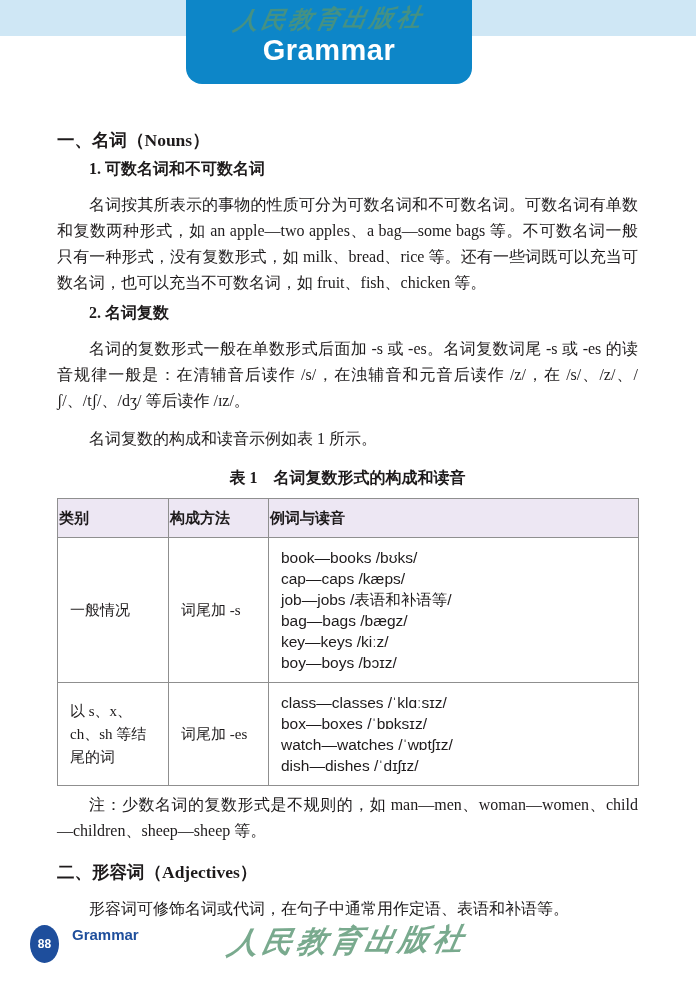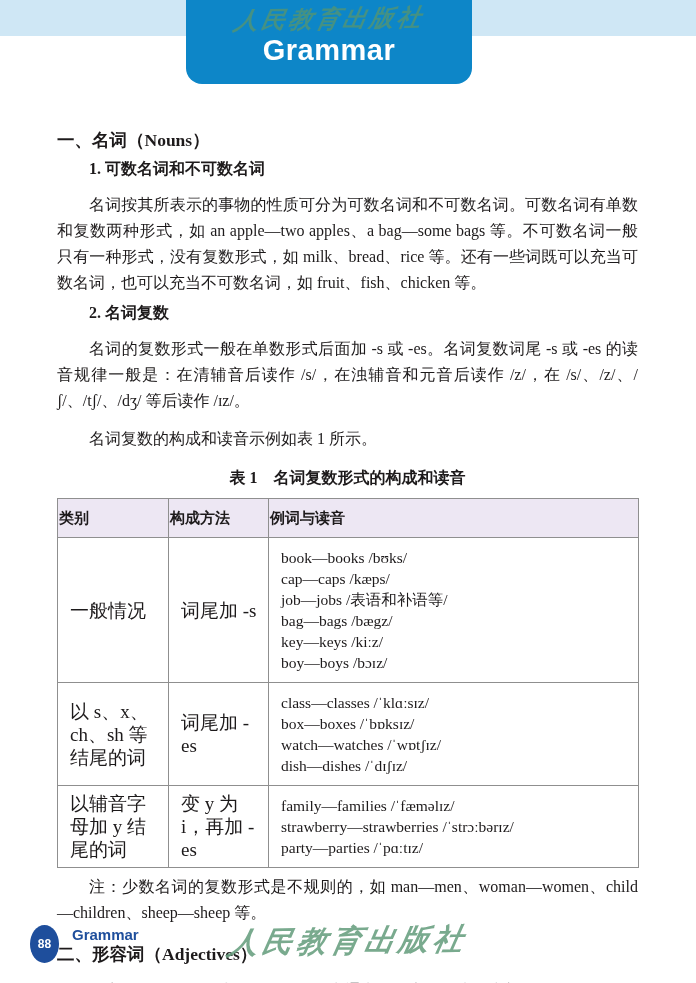--- a/index.html
+++ b/index.html
@@ -42,25 +42,25 @@
     border-collapse:collapse;width:581px;table-layout:fixed;
   }
   table.plural th,table.plural td{
     border:1px solid #8f8f8f;
   }
   table.plural th{
     background:#ede7f3;height:36px;font-size:15px;font-weight:bold;text-align:left;
   }
   col.c1{width:111px;} col.c2{width:100px;} col.c3{width:370px;}
   td.cat,td.method{
-    font-size:19px;line-height:23px;padding:6px 8px 6px 12px;vertical-align:middle;
+    font-size:15px;line-height:23px;padding:6px 8px 6px 12px;vertical-align:middle;
   }
   td.examples{
     font-size:15.5px;line-height:21px;padding:9px 8px 9px 12px;vertical-align:middle;
-    font-family:Liberation Serif, serif;
+    font-family:Liberation Sans, sans-serif;
   }
   td.examples .ex-line{white-space:nowrap;}
   .note{
     font-size:16px;line-height:26px;text-align:justify;text-indent:2em;margin-top:6px;
   }
   .sec2{}
   
   .footer{position:absolute;left:0;bottom:18px;width:696px;height:46px;}
   .page-pill{
     position:absolute;left:30px;top:6px;width:29px;height:38px;border-radius:50%;
@@ -133,29 +133,20 @@
       <tr>
         <td class="cat">以 s、x、ch、sh 等结尾的词</td>
         <td class="method">词尾加 -es</td>
         <td class="examples">
           <div class="ex-line">class—classes /ˈklɑːsɪz/</div>
           <div class="ex-line">box—boxes /ˈbɒksɪz/</div>
           <div class="ex-line">watch—watches /ˈwɒtʃɪz/</div>
           <div class="ex-line">dish—dishes /ˈdɪʃɪz/</div>
         </td>
       </tr>
-      <tr>
-        <td class="cat">以辅音字母加 y 结尾的词</td>
-        <td class="method">变 y 为 i，再加 -es</td>
-        <td class="examples">
-          <div class="ex-line">family—families /ˈfæməlɪz/</div>
-          <div class="ex-line">strawberry—strawberries /ˈstrɔːbərɪz/</div>
-          <div class="ex-line">party—parties /ˈpɑːtɪz/</div>
-        </td>
-      </tr>
     </tbody>
   </table>
 
   <p class="note">注：少数名词的复数形式是不规则的，如 man—men、woman—women、child—children、sheep—sheep 等。</p>
 
   <div class="h-section sec2">二、形容词（Adjectives）</div>
 
   <p class="para">形容词可修饰名词或代词，在句子中通常用作定语、表语和补语等。</p>
 
 </div>

